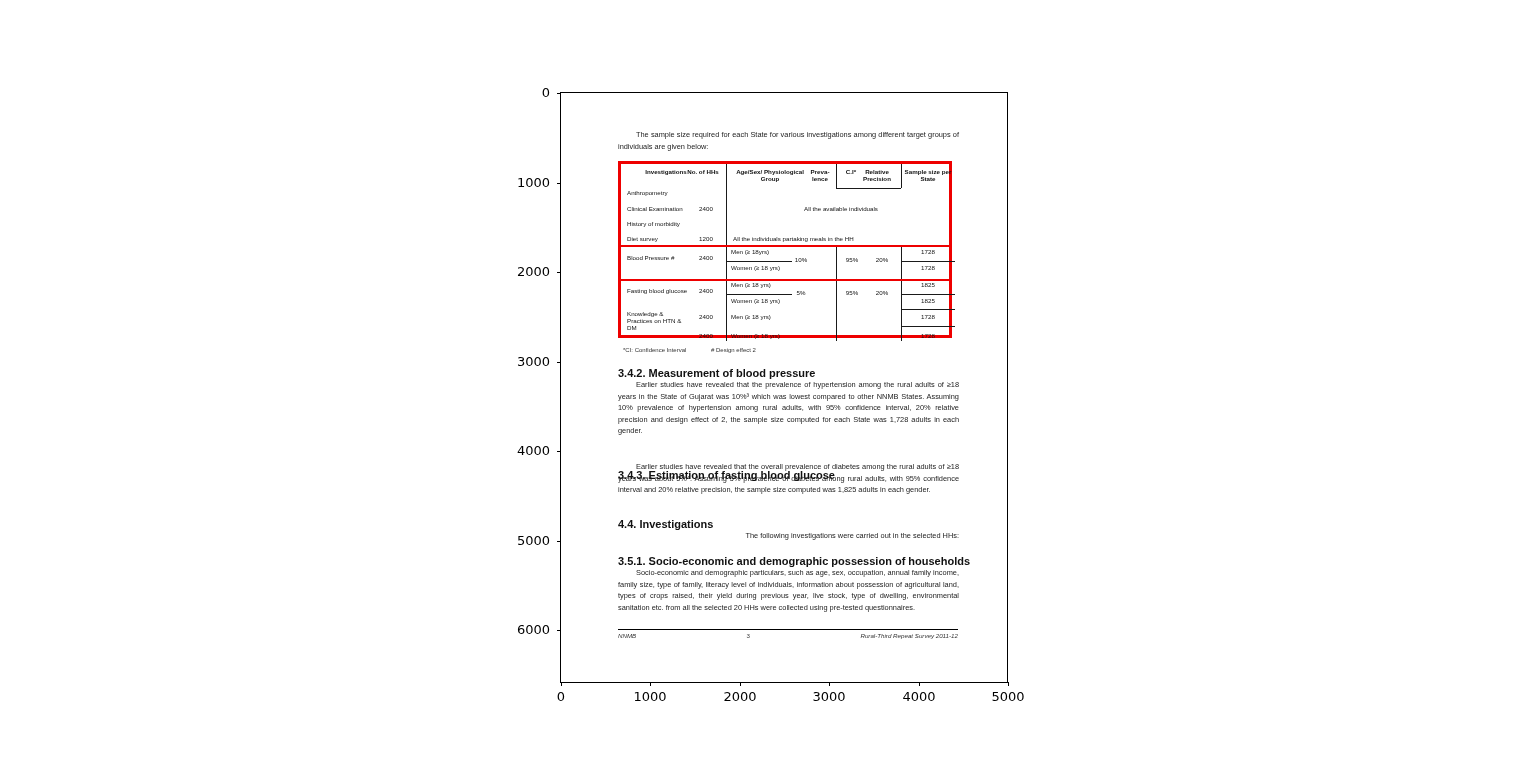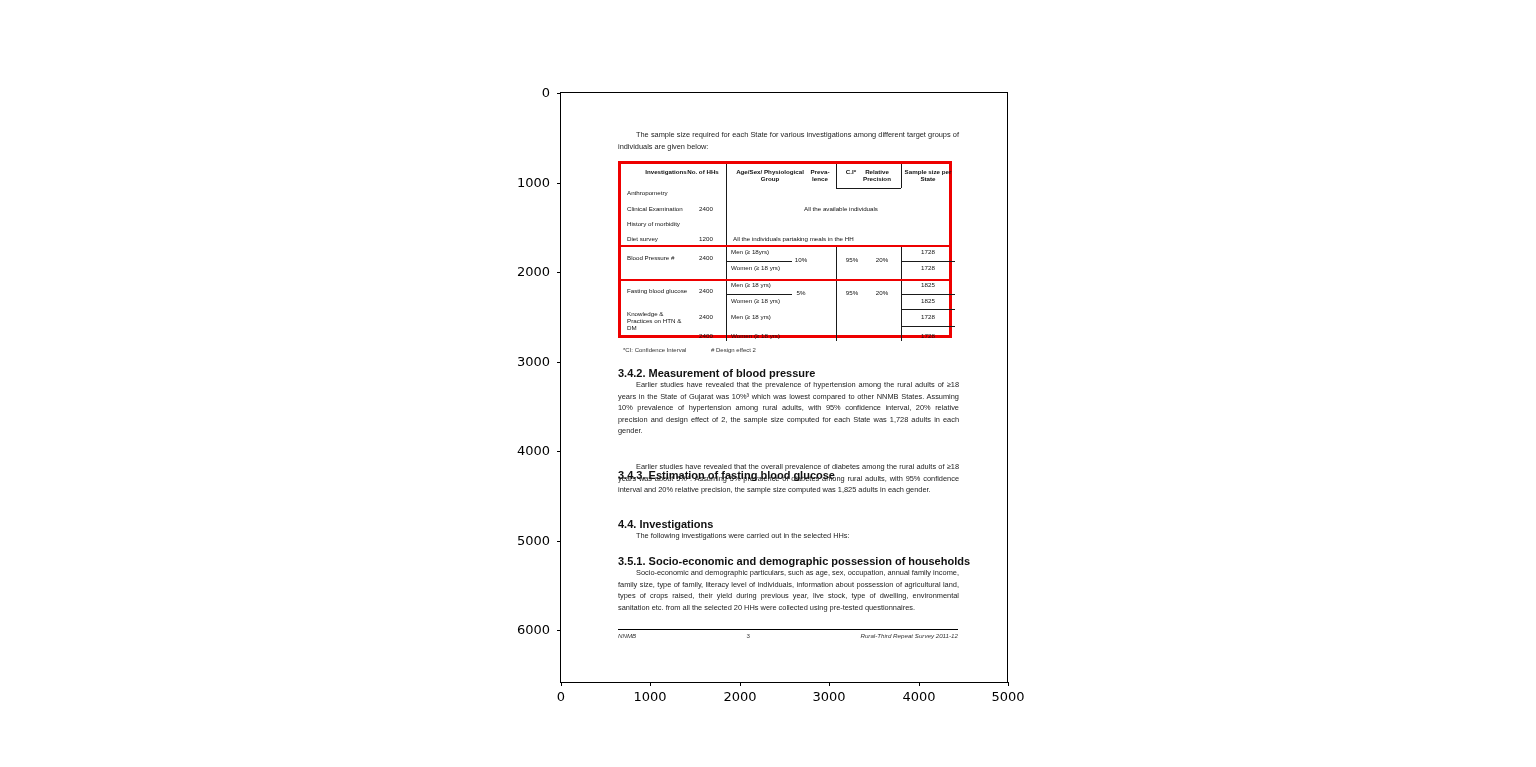--- a/index.html
+++ b/index.html
@@ -187,21 +187,21 @@
       <span class="fnote" style="left:62px; top:254px;">*CI: Confidence Interval</span>
       <span class="fnote" style="left:150px; top:254px;"># Design effect 2</span>
 
       <div class="doc-h" style="left:57px; top:274px;">3.4.2. Measurement of blood pressure</div>
       <div class="doc-par" style="left:57px; top:286px; width:341px;">Earlier studies have revealed that the prevalence of hypertension among the rural adults of ≥18 years in the State of Gujarat was 10%³ which was lowest compared to other NNMB States. Assuming 10% prevalence of hypertension among rural adults, with 95% confidence interval, 20% relative precision and design effect of 2, the sample size computed for each State was 1,728 adults in each gender.</div>
 
       <div class="doc-h" style="left:57px; top:376px;">3.4.3. Estimation of fasting blood glucose</div>
       <div class="doc-par" style="left:57px; top:368px; width:341px;">Earlier studies have revealed that the overall prevalence of diabetes among the rural adults of ≥18 years was about 5%⁴. Assuming 5% prevalence of diabetes among rural adults, with 95% confidence interval and 20% relative precision, the sample size computed was 1,825 adults in each gender.</div>
 
       <div class="doc-h" style="left:57px; top:425px;">4.4. Investigations</div>
-      <div class="doc-par" style="left:57px; top:437px; width:341px; text-align:left;">The following investigations were carried out in the selected HHs:</div>
+      <div class="doc-par" style="left:57px; top:437px; width:341px; text-align:right;">The following investigations were carried out in the selected HHs:</div>
 
       <div class="doc-h" style="left:57px; top:462px;">3.5.1. Socio-economic and demographic possession of households</div>
       <div class="doc-par" style="left:57px; top:474px; width:341px;">Socio-economic and demographic particulars, such as age, sex, occupation, annual family income, family size, type of family, literacy level of individuals, information about possession of agricultural land, types of crops raised, their yield during previous year, live stock, type of dwelling, environmental sanitation etc. from all the selected 20 HHs were collected using pre-tested questionnaires.</div>
 
       <div class="rule" style="left:57px; top:536px; width:340px; height:1px;"></div>
       <div class="footer">
         <span class="it">NNMB</span>
         <span>3</span>
         <span class="it">Rural-Third Repeat Survey 2011-12</span>
       </div>

